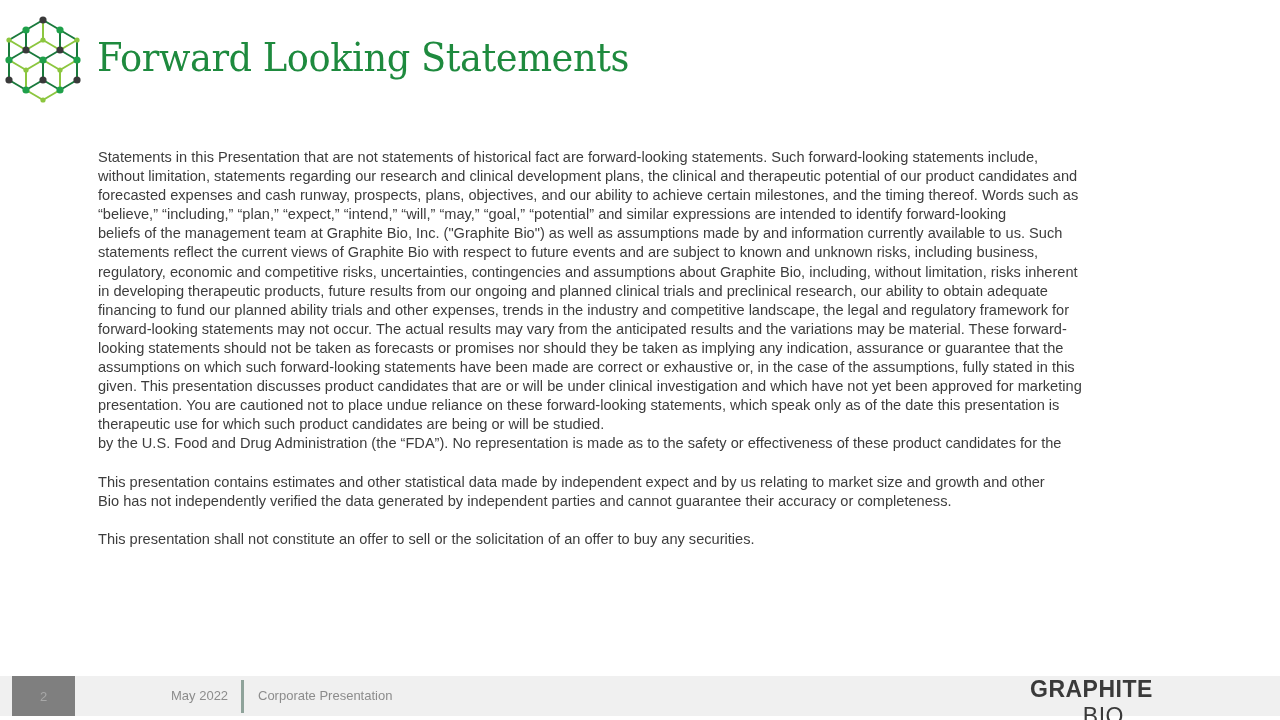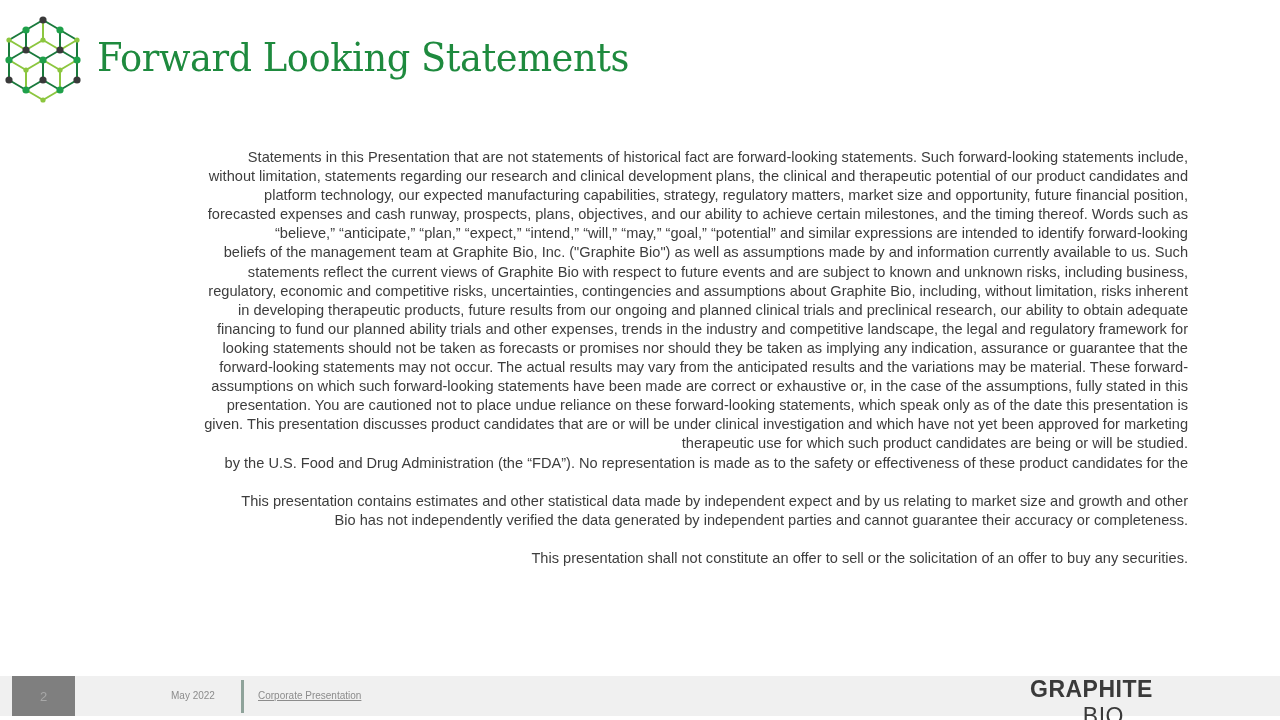--- a/index.html
+++ b/index.html
@@ -14,40 +14,40 @@
     font-family: "DejaVu Serif", "Liberation Serif", serif;
     font-size: 40px; color: #1e8a3e; letter-spacing: -0.5px; line-height: 54px;
     margin: 0; font-weight: normal;
     transform: scaleX(0.92); transform-origin: left center;
   }
   .body-text {
     position: absolute; left: 98px; top: 148px; width: 1090px;
     font-size: 14.6px; line-height: 19.1px; color: #3d3d3d;
   }
   .body-text p { margin: 0 0 19.1px 0; }
-  .line { display: block; white-space: nowrap; text-align: right; }
+  .line { display: block; white-space: nowrap; }
   .footer {
     position: absolute; left: 0; top: 676px; width: 1280px; height: 40px;
     background: #f0f0f0;
   }
   .page-num {
     position: absolute; left: 12px; top: 0; width: 63px; height: 40px;
     background: #7f7f7f; color: #a8a8a8; font-size: 13px;
     display: flex; align-items: center; justify-content: center;
   }
   .footer-date {
     position: absolute; left: 171px; top: 0; height: 40px; line-height: 40px;
-    font-size: 10px; color: #8c8c8c;
+    font-size: 13px; color: #8c8c8c;
   }
   .footer-divider {
     position: absolute; left: 241px; top: 4px; width: 3px; height: 33px; background: #8fa39a;
   }
   .footer-label {
     position: absolute; left: 258px; top: 0; height: 40px; line-height: 40px;
-    font-size: 10px; color: #8c8c8c; text-decoration: underline;
+    font-size: 13px; color: #8c8c8c;
   }
   .brand {
     position: absolute; left: 1030px; top: 0; height: 40px; display: flex; align-items: center; flex-direction: column;
   }
   .brand-icon { width: 28px; height: 30px; margin-right: 6px; }
   .brand-strong { font-size: 23px; font-weight: bold; color: #3a3a3a; letter-spacing: 0.5px; }
   .brand-light { font-size: 23px; font-weight: normal; color: #3a3a3a; margin-left: 24px; letter-spacing: 0.5px; }
 </style>
 </head>
 <body>
@@ -116,33 +116,32 @@
     <circle cx="39" cy="85" r="2.6" fill="#8cc63f"></circle>
   </g>
 </svg>
 
 <h1 class="title">Forward Looking Statements</h1>
 
 <div class="body-text">
   <p>
     <span class="line">Statements in this Presentation that are not statements of historical fact are forward-looking statements. Such forward-looking statements include,</span>
     <span class="line">without limitation, statements regarding our research and clinical development plans, the clinical and therapeutic potential of our product candidates and</span>
-    <span class="line">platform technology, our expected manufacturing capabilities, strategy, regulatory matters, market size and opportunity, future financial position,</span>
     <span class="line">forecasted expenses and cash runway, prospects, plans, objectives, and our ability to achieve certain milestones, and the timing thereof. Words such as</span>
-    <span class="line">“believe,” “anticipate,” “plan,” “expect,” “intend,” “will,” “may,” “goal,” “potential” and similar expressions are intended to identify forward-looking</span>
+    <span class="line">“believe,” “including,” “plan,” “expect,” “intend,” “will,” “may,” “goal,” “potential” and similar expressions are intended to identify forward-looking</span>
     <span class="line">beliefs of the management team at Graphite Bio, Inc. ("Graphite Bio") as well as assumptions made by and information currently available to us. Such</span>
     <span class="line">statements reflect the current views of Graphite Bio with respect to future events and are subject to known and unknown risks, including business,</span>
     <span class="line">regulatory, economic and competitive risks, uncertainties, contingencies and assumptions about Graphite Bio, including, without limitation, risks inherent</span>
     <span class="line">in developing therapeutic products, future results from our ongoing and planned clinical trials and preclinical research, our ability to obtain adequate</span>
     <span class="line">financing to fund our planned ability trials and other expenses, trends in the industry and competitive landscape, the legal and regulatory framework for</span>
+    <span class="line">forward-looking statements may not occur. The actual results may vary from the anticipated results and the variations may be material. These forward-</span>
     <span class="line">looking statements should not be taken as forecasts or promises nor should they be taken as implying any indication, assurance or guarantee that the</span>
-    <span class="line">forward-looking statements may not occur. The actual results may vary from the anticipated results and the variations may be material. These forward-</span>
     <span class="line">assumptions on which such forward-looking statements have been made are correct or exhaustive or, in the case of the assumptions, fully stated in this</span>
+    <span class="line">given. This presentation discusses product candidates that are or will be under clinical investigation and which have not yet been approved for marketing</span>
     <span class="line">presentation. You are cautioned not to place undue reliance on these forward-looking statements, which speak only as of the date this presentation is</span>
-    <span class="line">given. This presentation discusses product candidates that are or will be under clinical investigation and which have not yet been approved for marketing</span>
     <span class="line">therapeutic use for which such product candidates are being or will be studied.</span>
     <span class="line">by the U.S. Food and Drug Administration (the “FDA”). No representation is made as to the safety or effectiveness of these product candidates for the</span>
   </p>
   <p>
     <span class="line">This presentation contains estimates and other statistical data made by independent expect and by us relating to market size and growth and other</span>
     <span class="line">Bio has not independently verified the data generated by independent parties and cannot guarantee their accuracy or completeness.</span>
   </p>
   <p>
     <span class="line">This presentation shall not constitute an offer to sell or the solicitation of an offer to buy any securities.</span>
   </p>

